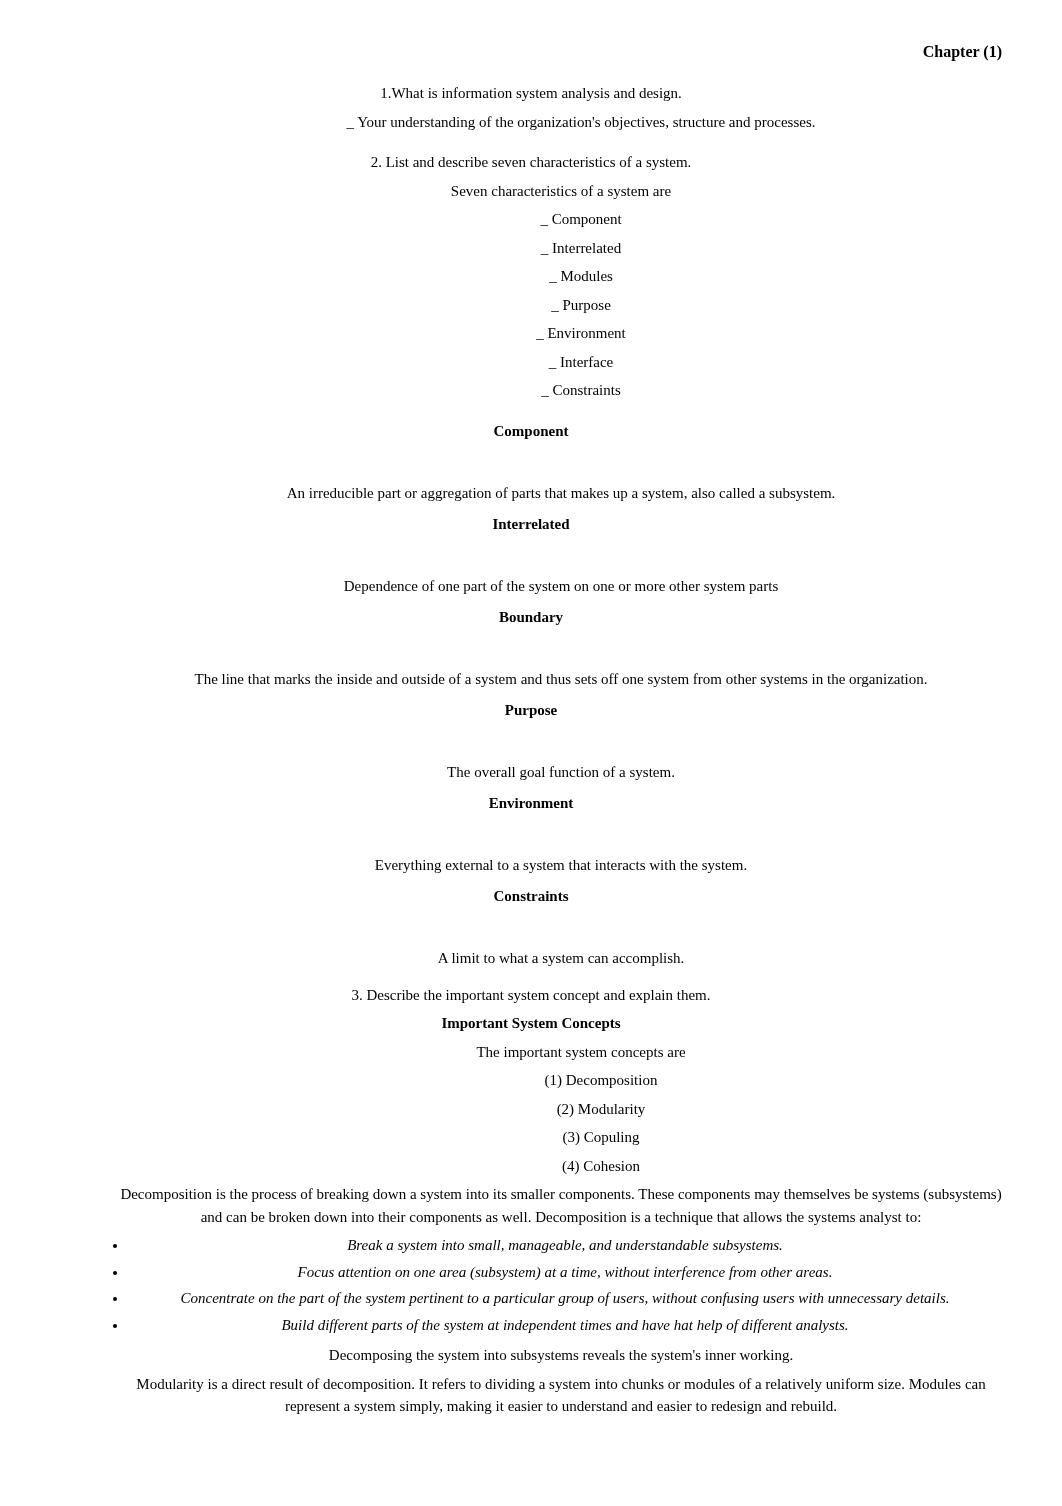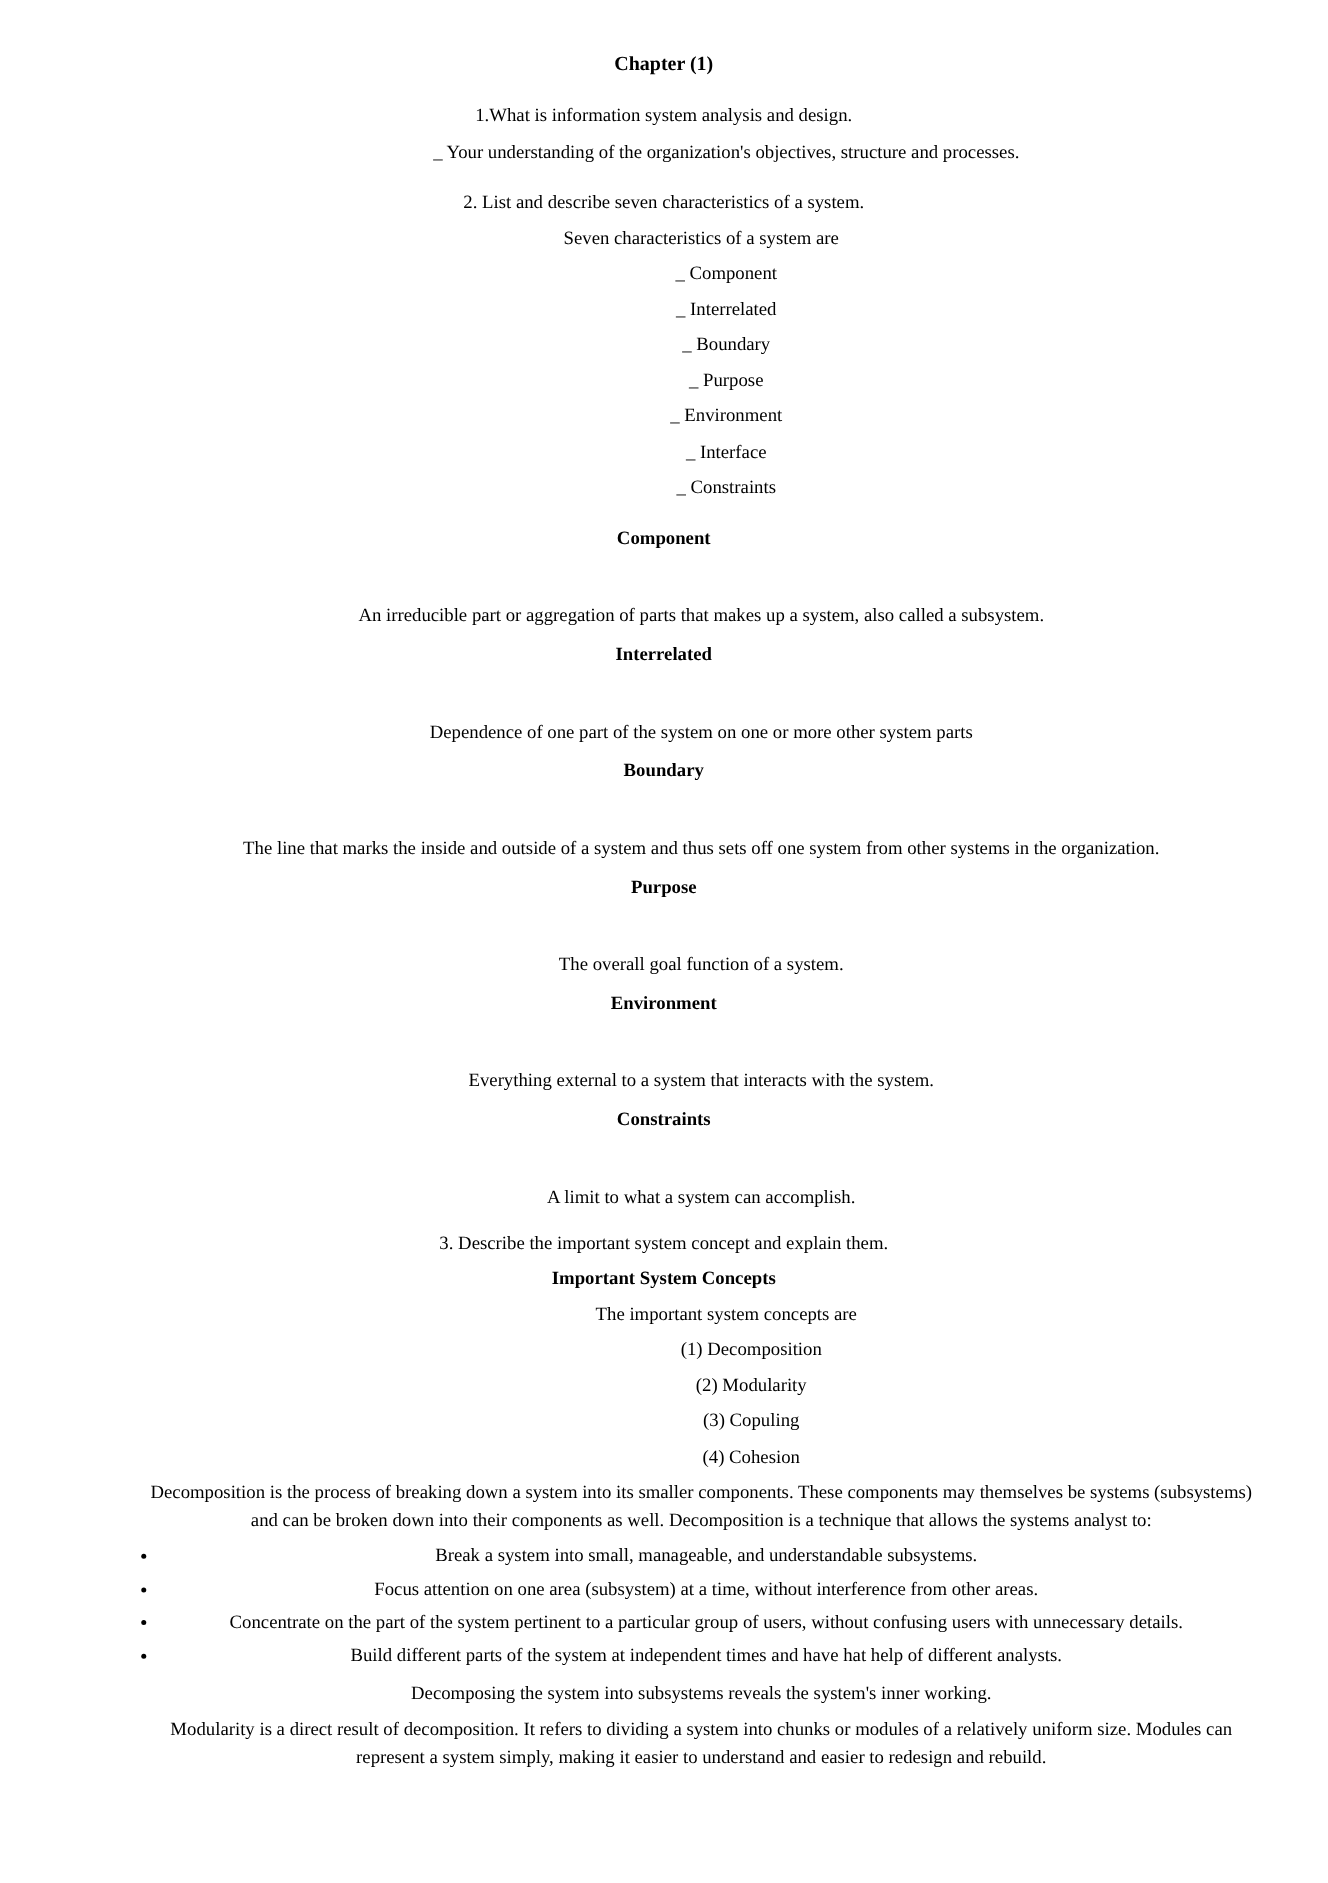--- a/index.html
+++ b/index.html
@@ -7,21 +7,21 @@
       font-family: Times New Roman, Times, serif;
       font-size: 15px;
       line-height: 1.5;
       color: #000;
       background: #fff;
       padding: 40px 60px 40px 60px;
       max-width: 1062px;
       margin: 0 auto;
     }
     h1.chapter-title {
-      text-align: center;
+      text-align: right;
       font-weight: bold;
       font-size: 16px;
       margin-bottom: 18px;
     }
     p {
       margin-bottom: 6px;
     }
     .indent1 {
       margin-left: 60px;
     }
@@ -44,20 +44,21 @@
     }
     .definition-block .def-text {
       margin-left: 60px;
       display: block;
       margin-top: 40px;
     }
     ul.bullet-list {
       margin-left: 68px;
       margin-bottom: 8px;
       list-style: disc;
+      font-style: italic;
     }
     ul.bullet-list li {
       margin-bottom: 4px;
     }
     .question-block {
       margin-bottom: 18px;
     }
     .subsection-title {
       font-weight: bold;
     }
@@ -70,21 +71,21 @@
 <div class="question-block">
   <p>1.What is information system analysis and design.</p>
   <p class="indent2">_ Your understanding of the organization's objectives, structure and processes.</p>
 </div>
 
 <div class="question-block">
   <p>2. List and describe seven characteristics of a system.</p>
   <p class="indent1">Seven characteristics of a system are</p>
   <p class="indent2">_ Component</p>
   <p class="indent2">_ Interrelated</p>
-  <p class="indent2">_ Boundary</p>
+  <p class="indent2">_ Modules</p>
   <p class="indent2">_ Purpose</p>
   <p class="indent2">_ Environment</p>
   <p class="indent2">_ Interface</p>
   <p class="indent2">_ Constraints</p>
 </div>
 
 <div class="section">
 
   <div class="definition-block">
     <span class="term">Component</span>

